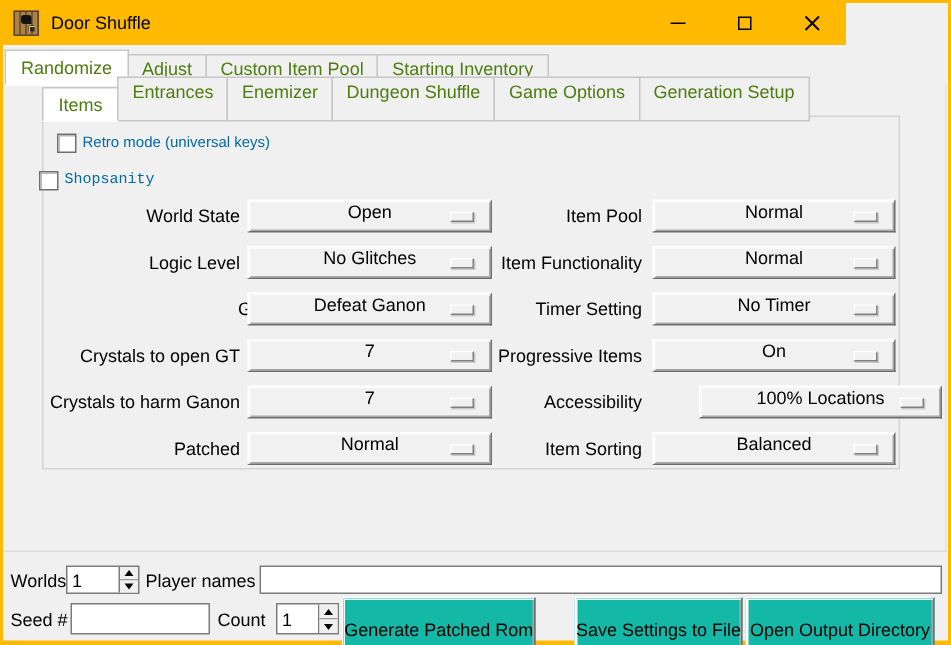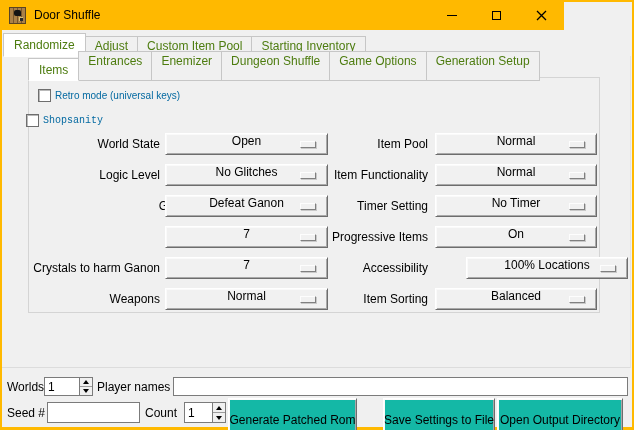--- a/index.html
+++ b/index.html
@@ -193,32 +193,33 @@
     <span>No Glitches</span>
     <span class="menu-indicator"></span>
   </div>
 
   <div class="field-label" style="left:30px; top:195px; width:130px;margin-left:24px;">Goal</div>
   <div class="dropdown" style="left:165px; top:195px; width:163px;">
     <span>Defeat Ganon</span>
     <span class="menu-indicator"></span>
   </div>
 
+  <div class="field-label" style="left:30px; top:226px; width:130px;">Crystals to open GT</div>
   <div class="dropdown" style="left:165px; top:226px; width:163px;">
     <span>7</span>
     <span class="menu-indicator"></span>
   </div>
 
   <div class="field-label" style="left:30px; top:257px; width:130px;">Crystals to harm Ganon</div>
   <div class="dropdown" style="left:165px; top:257px; width:163px;">
     <span>7</span>
     <span class="menu-indicator"></span>
   </div>
 
-  <div class="field-label" style="left:30px; top:288px; width:130px;">Weapons</div>
+  <div class="field-label" style="left:30px; top:288px; width:130px;">Patched</div>
   <div class="dropdown" style="left:165px; top:288px; width:163px;">
     <span>Normal</span>
     <span class="menu-indicator"></span>
   </div>
 
   <div class="field-label" style="left:318px; top:133px; width:110px;">Item Pool</div>
   <div class="dropdown" style="left:435px; top:133px; width:162px;">
     <span>Normal</span>
     <span class="menu-indicator"></span>
   </div>

